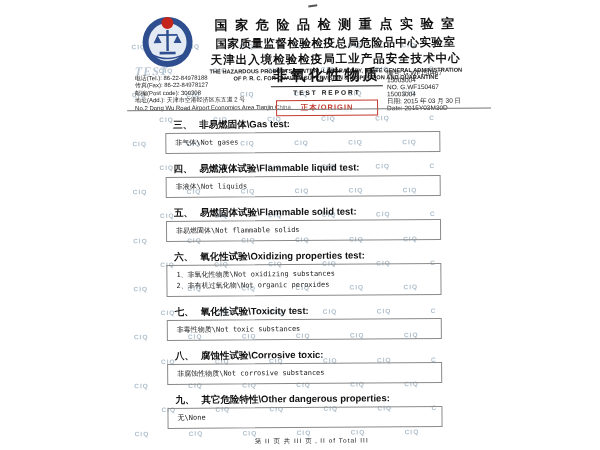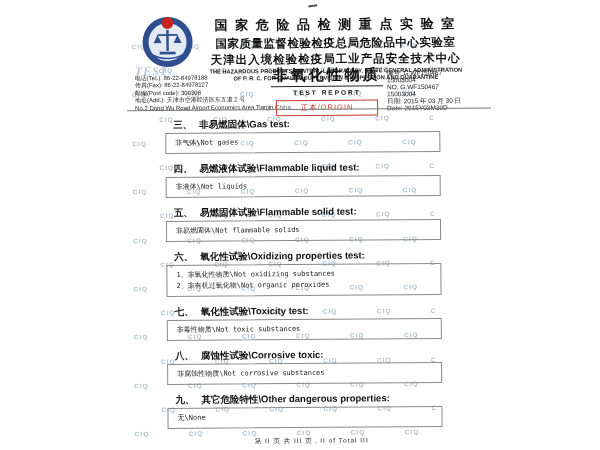--- a/index.html
+++ b/index.html
@@ -41,21 +41,21 @@
   .contact{position:absolute;left:136px;top:74px;font-size:6px;line-height:7.4px;color:#222;white-space:nowrap;}
   .title-block{position:absolute;left:258px;top:66px;width:140px;text-align:center;}
   .title-cn{
     display:inline-block;font-size:15px;font-weight:700;letter-spacing:3px;color:#111;
     border-bottom:1.5px solid #222;padding:0 2px 1px 2px;white-space:nowrap;
   }
   .title-en{font-size:6.5px;font-weight:700;letter-spacing:2px;margin-top:2px;color:#111;}
   .stamp{
     display:inline-block;margin-top:3px;
     border:1.5px solid #c43a2e;color:#c43a2e;
-    font-size:7.5px;font-weight:400;letter-spacing:1px;
+    font-size:7.5px;font-weight:700;letter-spacing:1px;
     padding:2px 24px;background:rgba(255,255,255,.3);
   }
   .repno{position:absolute;left:388px;top:70px;font-size:6.5px;line-height:7px;color:#222;white-space:nowrap;}
 
   .rule{position:absolute;left:128px;top:109px;width:364px;height:0;border-top:1.3px solid #777;}
 
   
   .sections{position:absolute;left:128px;top:113px;width:364px;padding-top:5px;}
   .section{margin-bottom:9px;}
   .section-heading{

